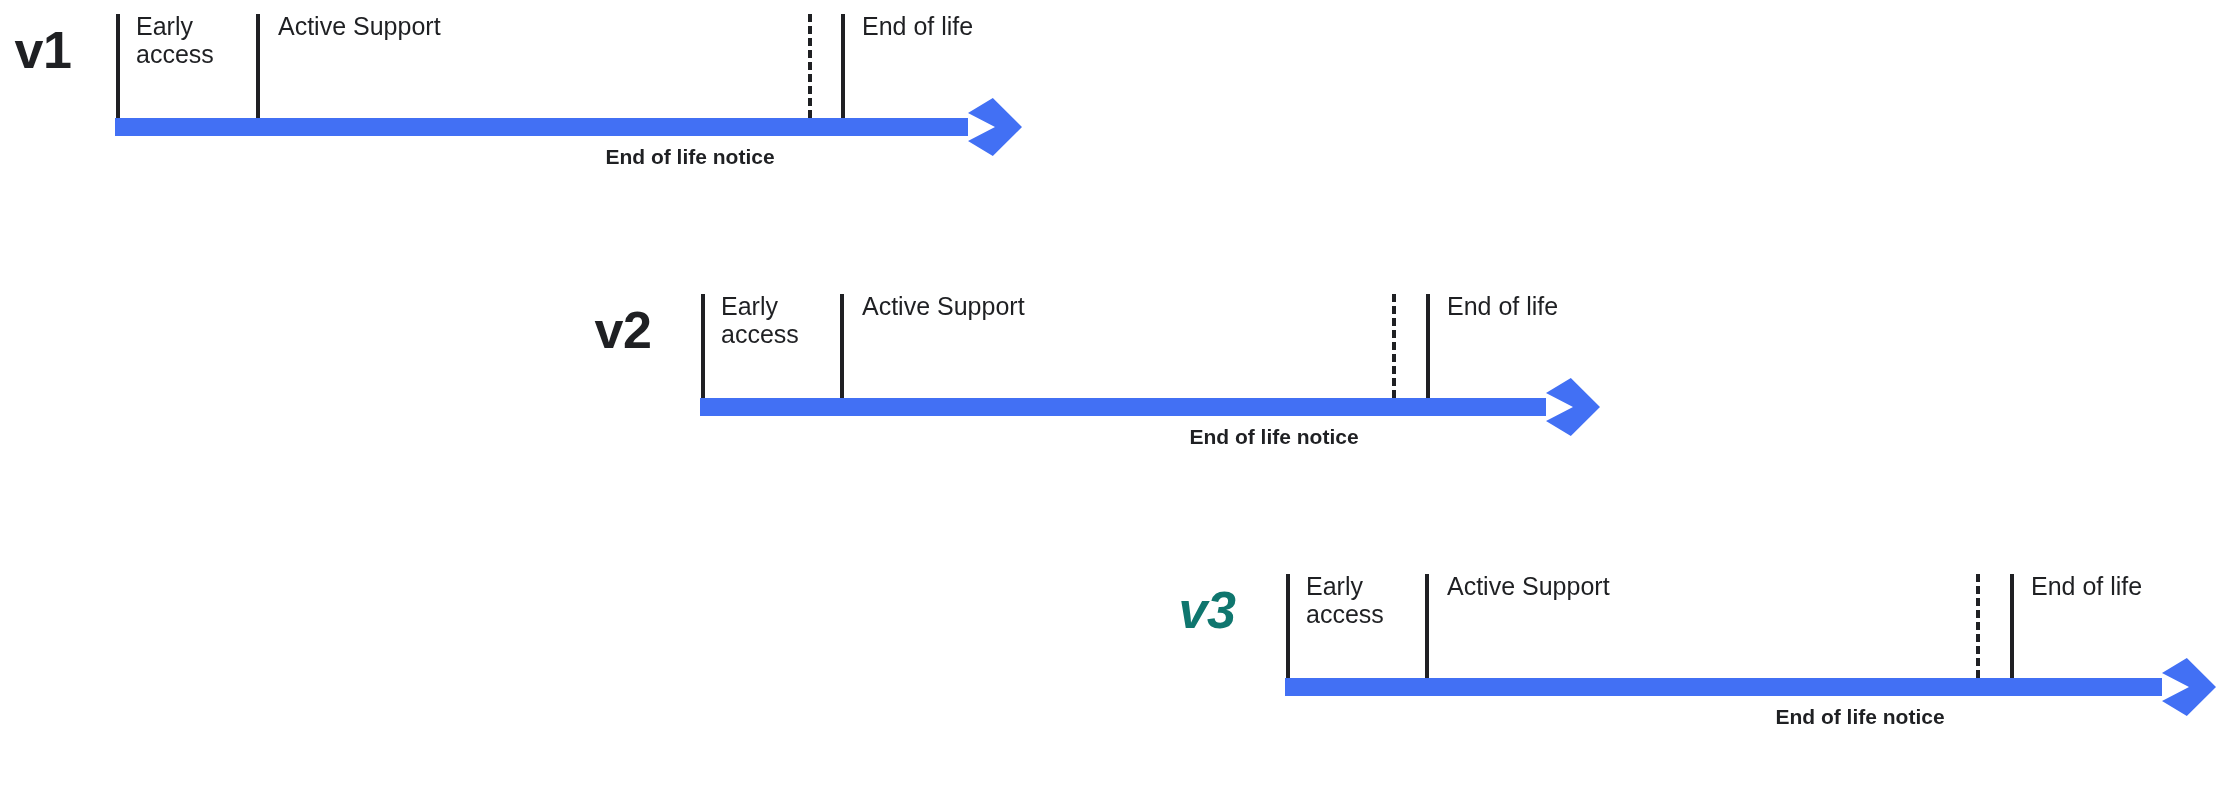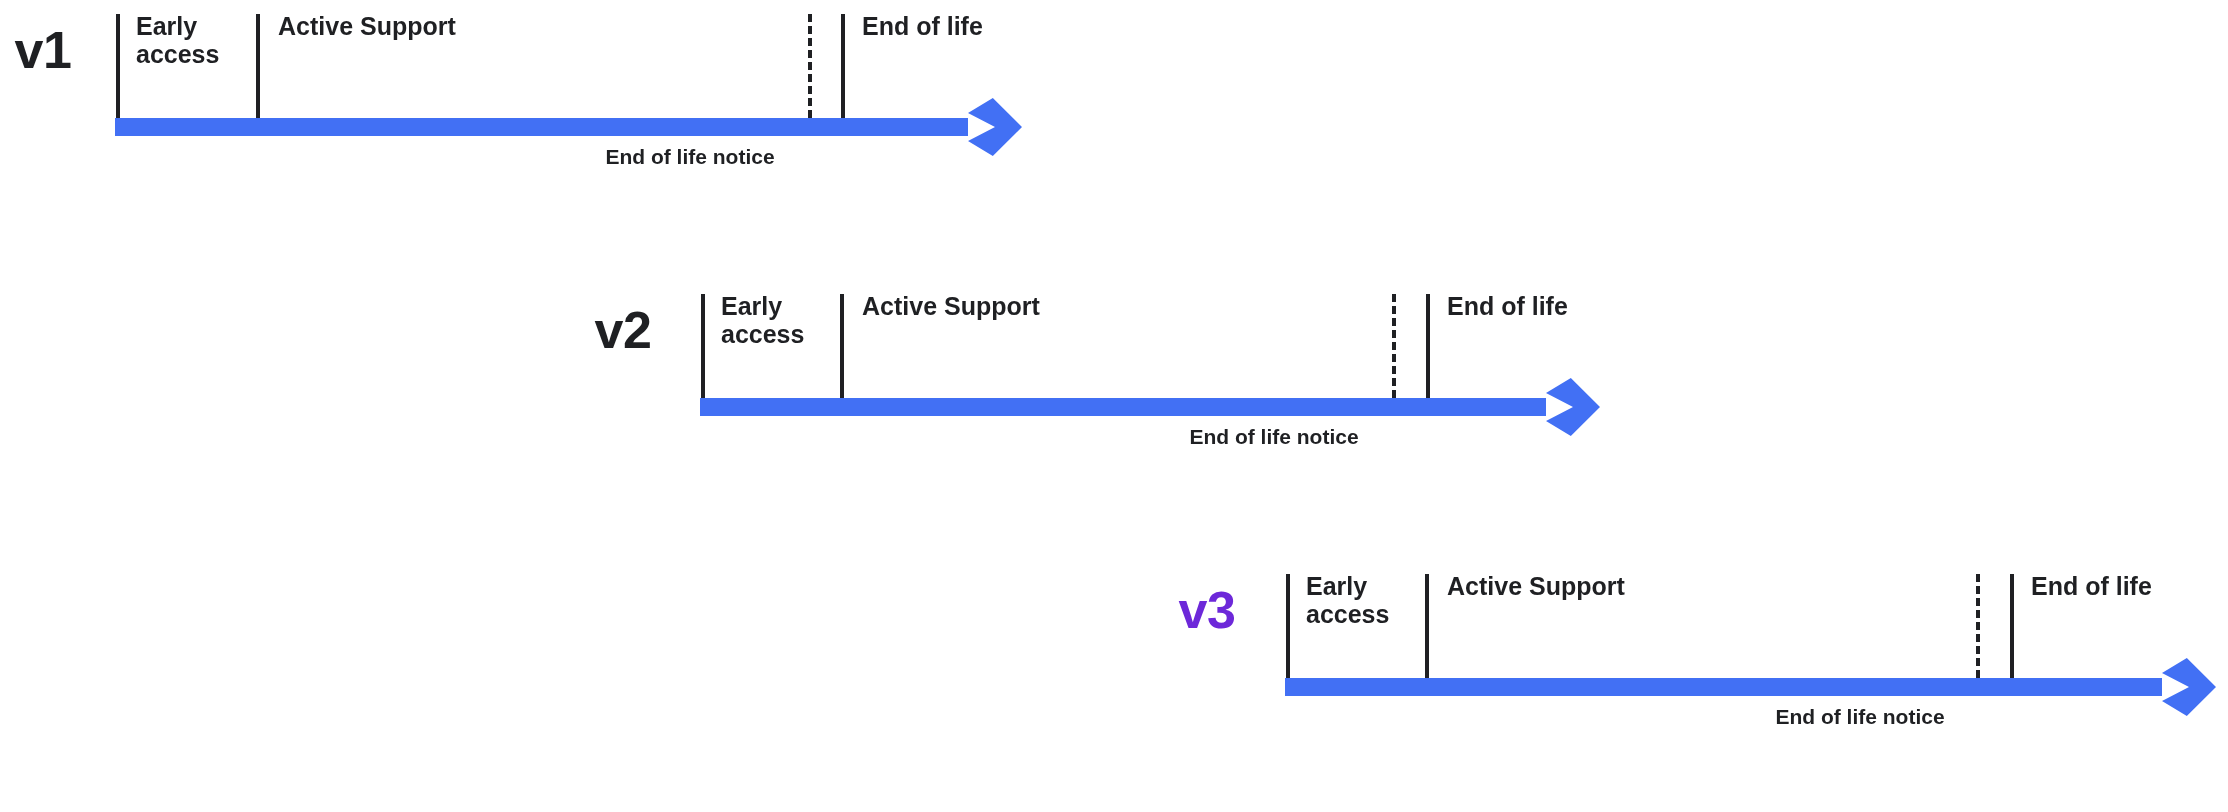--- a/index.html
+++ b/index.html
@@ -72,21 +72,21 @@
   .tick.dashed {
     background: transparent;
     border-left: 4px dashed #1f2023;
     width: 0;
   }
 
   
   .phase-label {
     position: absolute;
     font-size: 25px;
-    font-weight: 700;
+    font-weight: 400;
     color: #1f2023;
     line-height: 1.12;
     white-space: pre-line;
     top: 0;
   }
 
   
   .notice-label {
     position: absolute;
     font-size: 21px;
@@ -131,21 +131,21 @@
       <div class="phase-label" style="left: 721px; width: 120px; color: rgb(31, 32, 35);">Early
 access</div>
       <div class="tick solid" style="left: 840px;"></div>
       <div class="phase-label" style="left: 862px; width: 300px; color: rgb(31, 32, 35);">Active Support</div>
       <div class="tick dashed" style="left: 1392px;"></div>
       <div class="tick solid" style="left: 1426px;"></div>
       <div class="phase-label" style="left: 1447px; width: 260px; color: rgb(31, 32, 35);">End of life</div>
       <div class="notice-label" style="left: 1124px; width: 300px; text-align: center; color: rgb(31, 32, 35);">End of life notice</div>
     </div>
     <div class="timeline-row" style="left: 0px; top: 572px; width: 2228px;">
-      <div class="version-label" style="left: 1170px; color: #6d28d9;">v3</div>
+      <div class="version-label" style="left: 1170px; color: #0f766e; font-style: italic;">v3</div>
       <div class="track-bar" style="left: 1285px; width: 877px; background: rgb(66, 112, 244);"></div>
       <div class="arrow-head" style="left: 2162px;">
         <svg width="58" height="58" viewBox="0 0 58 58" style="margin-top:-20px">
           <path d="M 0 15 L 24.84 0 L 54 29 L 24.84 58 L 0 43 L 27 29 Z" fill="#4270f4"></path>
         </svg>
       </div>
       <div class="tick solid" style="left: 1286px;"></div>
       <div class="phase-label" style="left: 1306px; width: 120px; color: rgb(31, 32, 35);">Early
 access</div>
       <div class="tick solid" style="left: 1425px;"></div>

